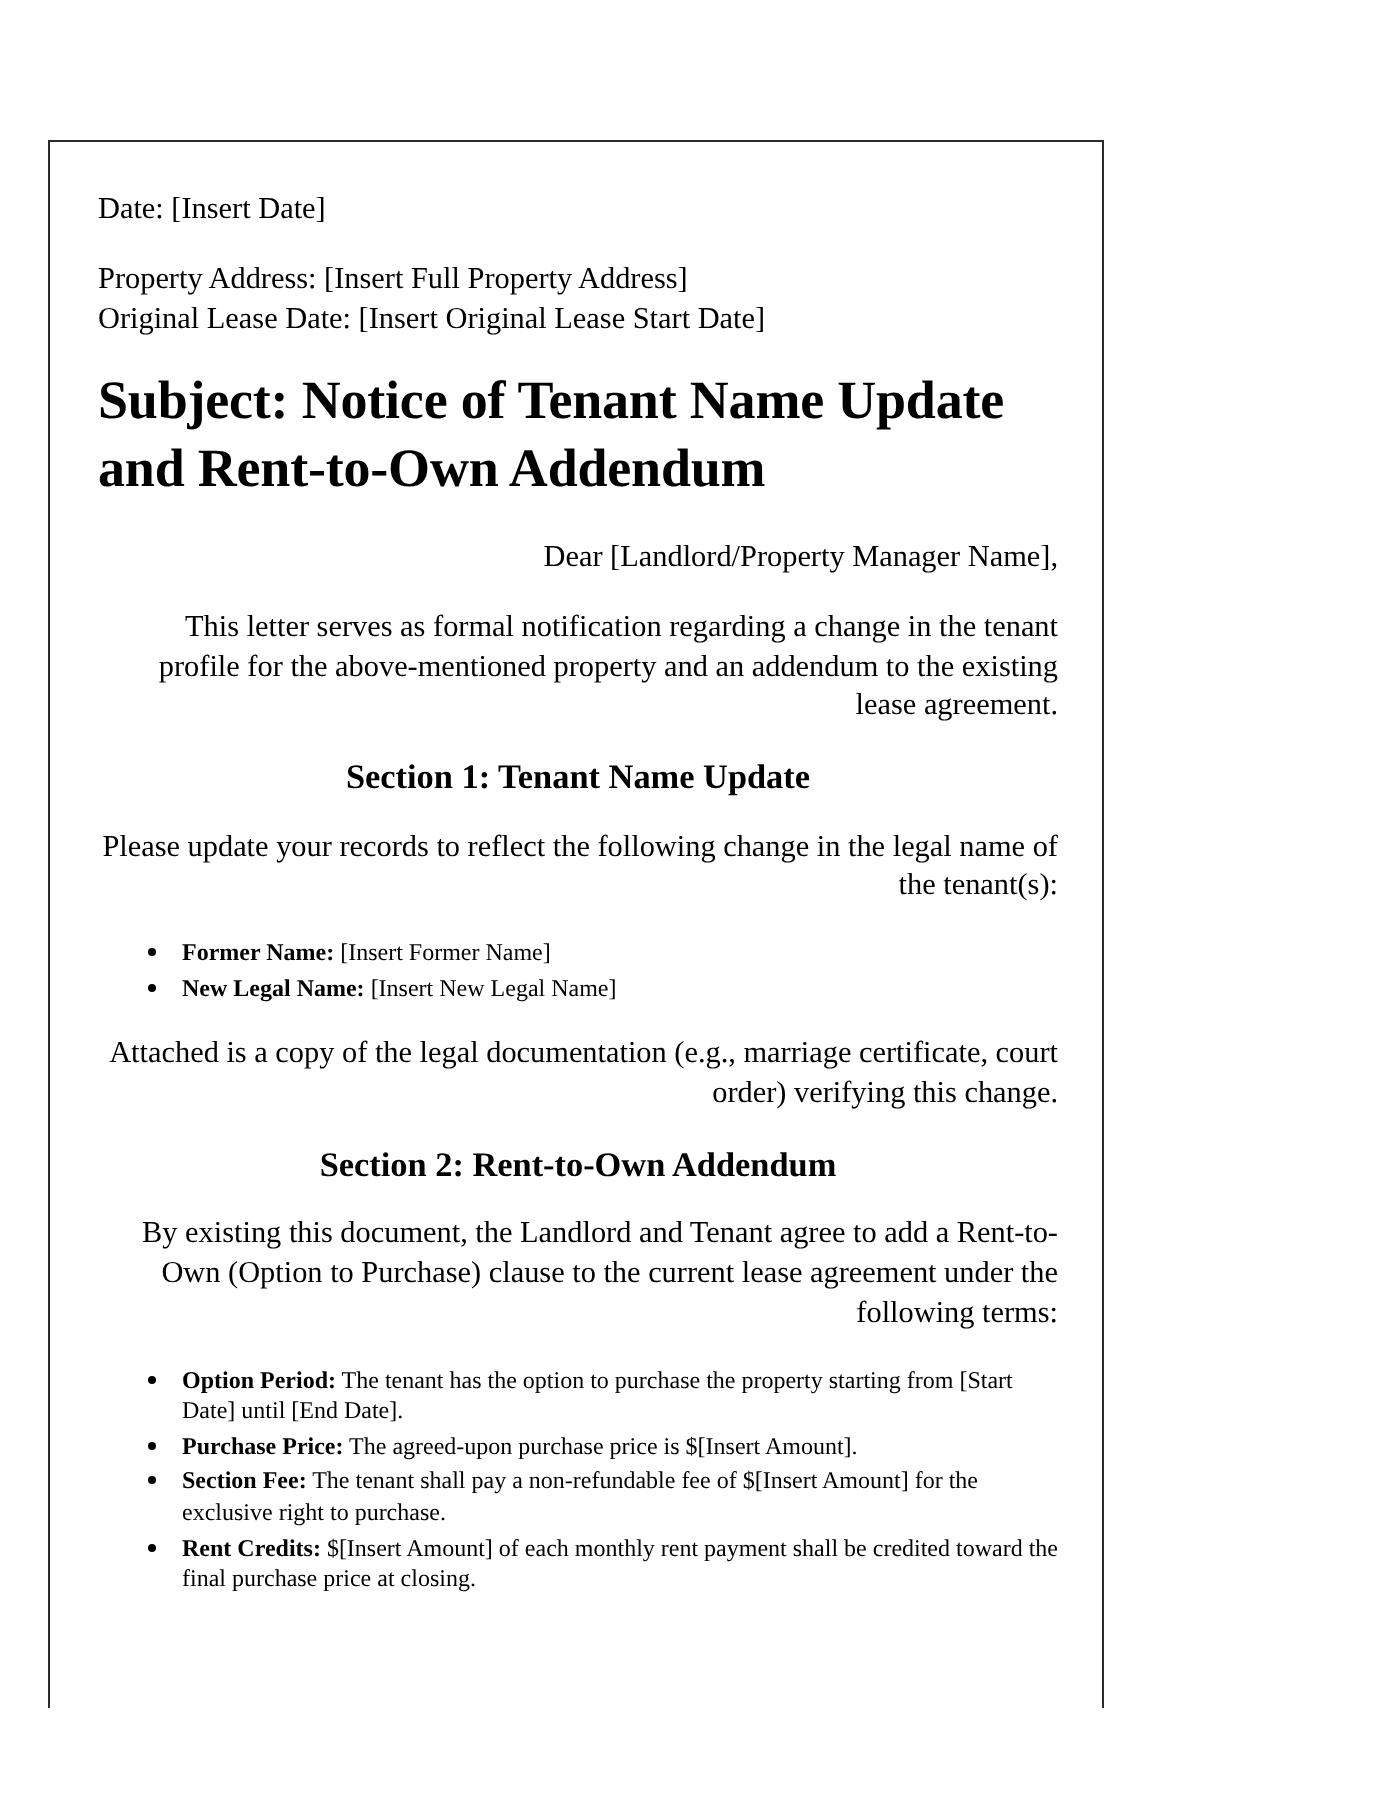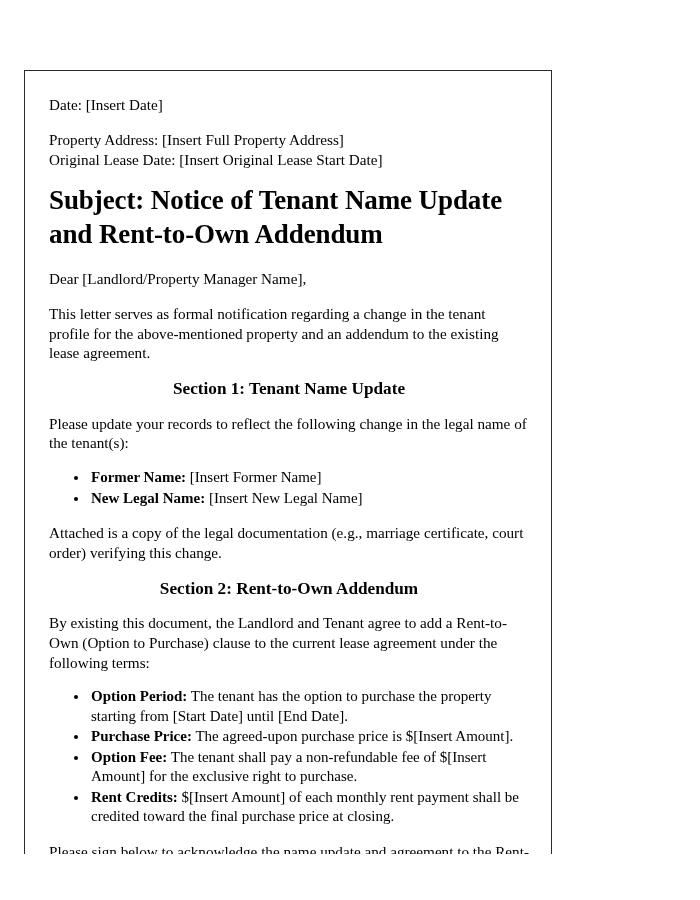--- a/index.html
+++ b/index.html
@@ -27,21 +27,21 @@
     overflow: hidden;
     margin-top: 48px;
   }
   #inner {
     padding: 24px 22px 0 24px;
   }
   .para {
     font-size: 15.2px;
     line-height: 1.30;
     margin: 0 0 15px 0;
-    text-align: left;
+    text-align: right;
   }
   .meta-block {
     font-size: 15.2px;
     line-height: 1.30;
     margin: 0 0 15px 0;
   }
   .meta-block .line { display: block; }
   h1.doc-title {
     font-size: 27px;
     font-weight: bold;
@@ -55,21 +55,21 @@
     line-height: 1.25;
     margin: 0 0 14px 0;
     text-align: center;
   }
   ul.bullets {
     margin: 0 0 15px 0;
     padding-left: 40px;
     list-style: disc;
   }
   ul.bullets li {
-    font-size: 15px;
+    font-size: 12px;
     line-height: 1.30;
     margin: 0 0 1px 0;
     padding-left: 2px;
   }
   ul.bullets li::marker { font-size: 13px; }
   .b { font-weight: bold; }
 </style>
 </head>
 <body>
 
@@ -102,21 +102,20 @@
 
     <p class="para">Attached is a copy of the legal documentation (e.g., marriage certificate, court order) verifying this change.</p>
 
     <h2 class="section-title">Section 2: Rent-to-Own Addendum</h2>
 
     <p class="para">By existing this document, the Landlord and Tenant agree to add a Rent-to-Own (Option to Purchase) clause to the current lease agreement under the following terms:</p>
 
     <ul class="bullets">
       <li><span class="b">Option Period:</span><span> The tenant has the option to purchase the property starting from [Start Date] until [End Date].</span></li>
       <li><span class="b">Purchase Price:</span><span> The agreed-upon purchase price is $[Insert Amount].</span></li>
-      <li><span class="b">Option Fee:</span><span> The tenant shall pay a non-refundable fee of $[Insert Amount] for the exclusive right to purchase.</span></li>
+      <li><span class="b">Section Fee:</span><span> The tenant shall pay a non-refundable fee of $[Insert Amount] for the exclusive right to purchase.</span></li>
       <li><span class="b">Rent Credits:</span><span> $[Insert Amount] of each monthly rent payment shall be credited toward the final purchase price at closing.</span></li>
     </ul>
 
 
-    <p class="para">Please sign below to acknowledge the name update and agreement to the Rent-to-Own</p>
 
   </div>
 </div>
 
 </body></html>

